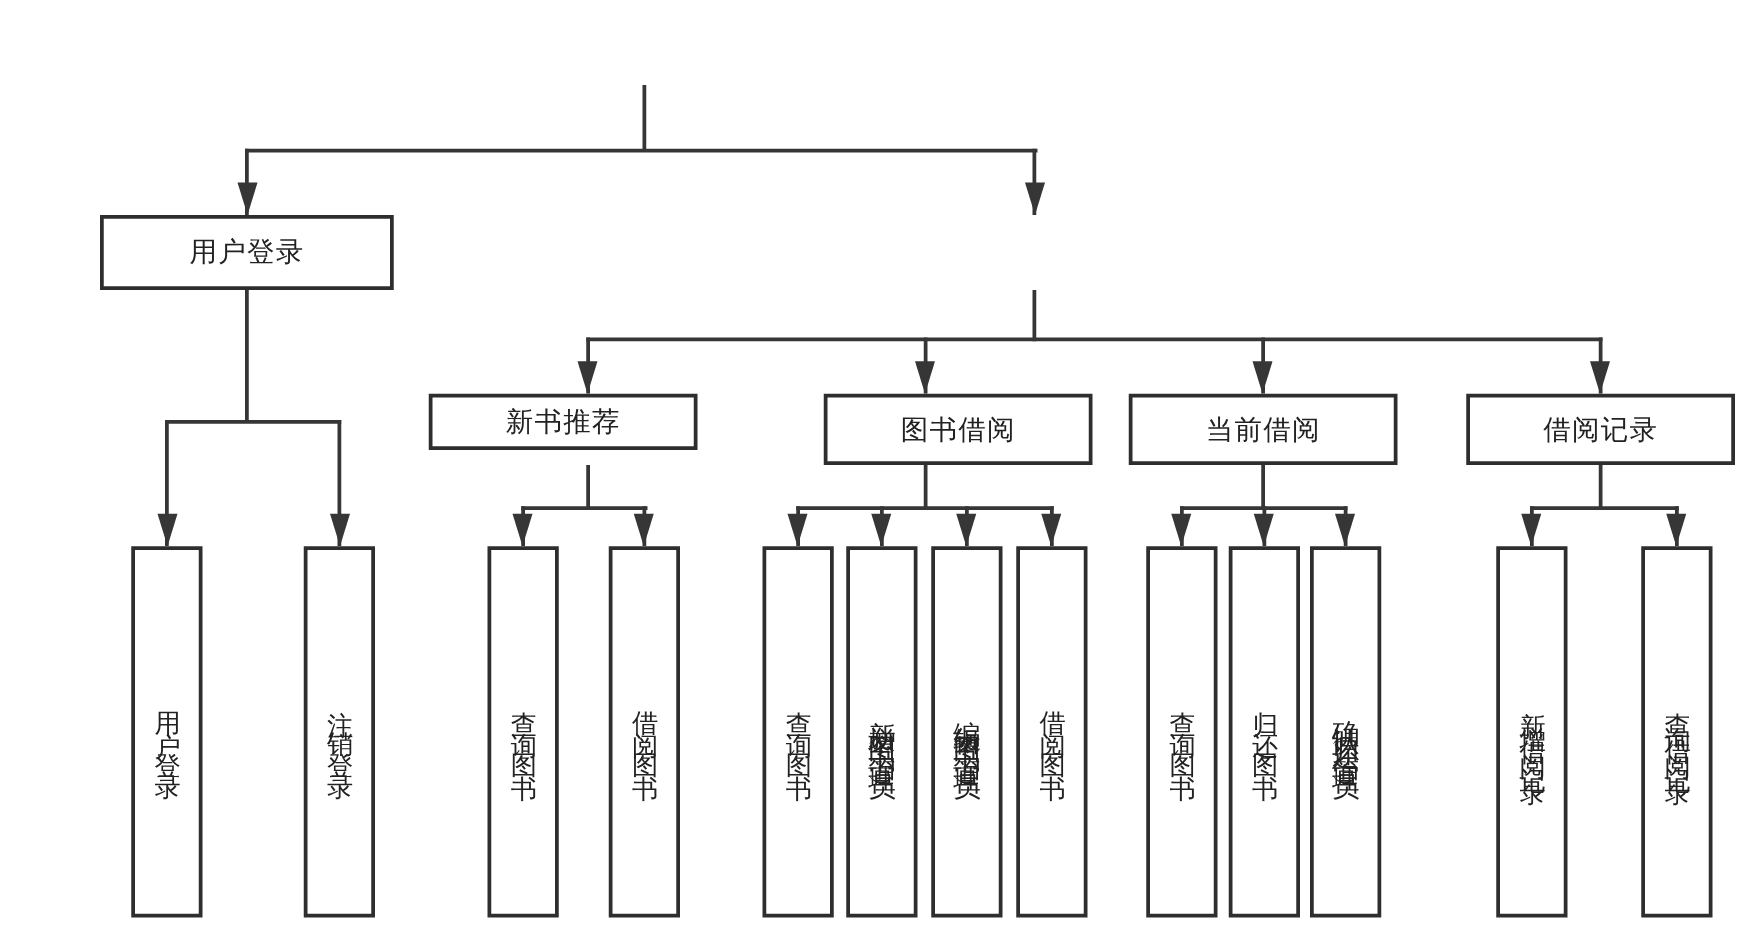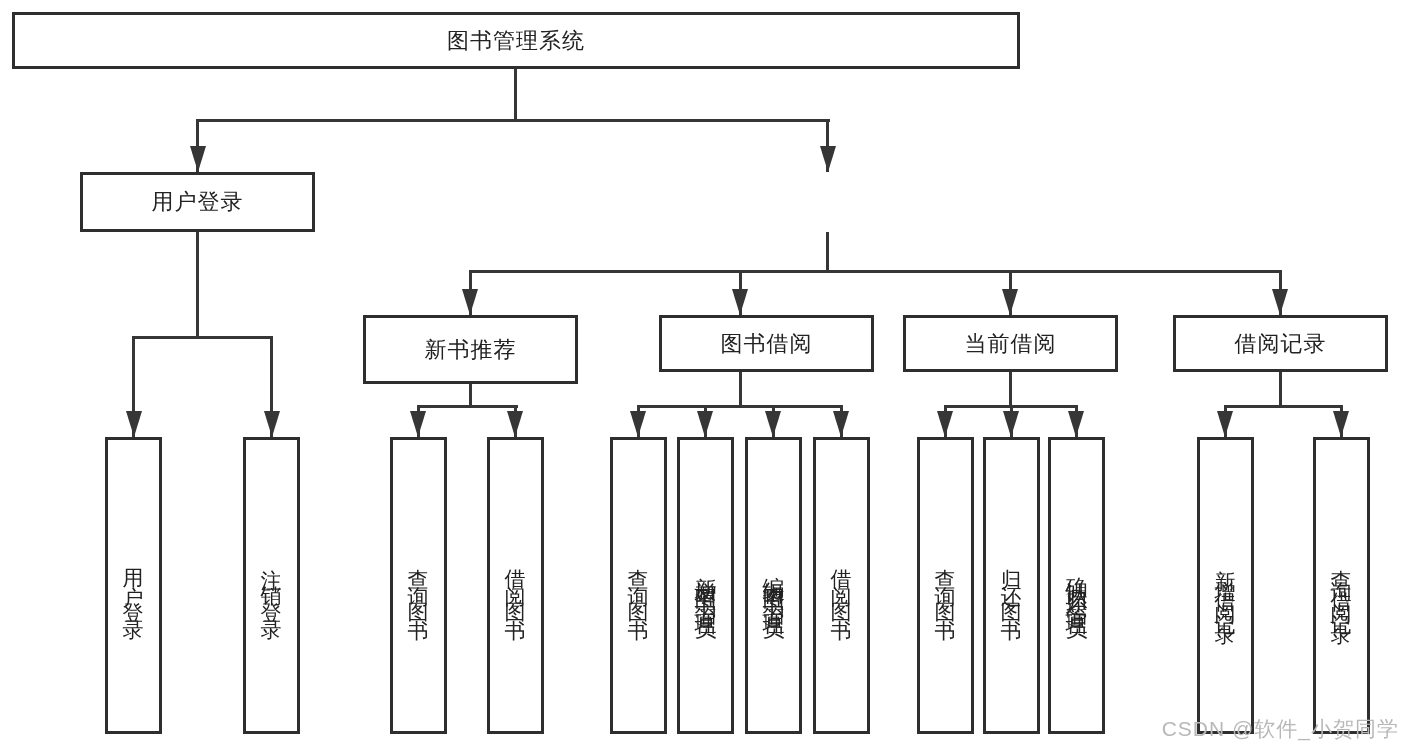--- a/index.html
+++ b/index.html
@@ -98,25 +98,24 @@
   <div class="arrow" style="left:1003px;top:411px"></div>
   <div class="arrow" style="left:1068px;top:411px"></div>
 
   <div class="vline" style="left:1279px;top:372px;width:3px;height:35px"></div>
   <div class="hline" style="left:1224px;top:405px;width:119px;height:3px"></div>
   <div class="vline" style="left:1224px;top:405px;width:3px;height:32px"></div>
   <div class="vline" style="left:1340px;top:405px;width:3px;height:32px"></div>
   <div class="arrow" style="left:1217px;top:411px"></div>
   <div class="arrow" style="left:1333px;top:411px"></div>
 
-  <div class="box h" style="left:12px;top:12px;width:1008px;height:57px">图书管理系统</div>
 
   <div class="box h" style="left:80px;top:172px;width:235px;height:60px">用户登录</div>
 
-  <div class="box h" style="left:363px;top:315px;width:215px;height:69px">新书推荐</div>
+  <div class="box h" style="left:343px;top:315px;width:215px;height:45px">新书推荐</div>
   <div class="box h" style="left:659px;top:315px;width:215px;height:57px">图书借阅</div>
   <div class="box h" style="left:903px;top:315px;width:215px;height:57px">当前借阅</div>
   <div class="box h" style="left:1173px;top:315px;width:215px;height:57px">借阅记录</div>
 
   <div class="box v ls4" style="left:105px;top:437px;width:57px;height:297px">用户登录</div>
   <div class="box v ls4" style="left:243px;top:437px;width:57px;height:297px">注销登录</div>
 
   <div class="box v ls4" style="left:390px;top:437px;width:57px;height:297px">查询图书</div>
   <div class="box v ls4" style="left:487px;top:437px;width:57px;height:297px">借阅图书</div>
 
@@ -125,15 +124,14 @@
   <div class="box v ls9" style="left:745px;top:437px;width:57px;height:297px">编辑图书（管理员）</div>
   <div class="box v ls4" style="left:813px;top:437px;width:57px;height:297px">借阅图书</div>
 
   <div class="box v ls4" style="left:917px;top:437px;width:57px;height:297px">查询图书</div>
   <div class="box v ls4" style="left:983px;top:437px;width:57px;height:297px">归还图书</div>
   <div class="box v ls9" style="left:1048px;top:437px;width:57px;height:297px">确认归还（管理员）</div>
 
   <div class="box v ls6" style="left:1197px;top:437px;width:57px;height:297px">新增借阅记录</div>
   <div class="box v ls6" style="left:1313px;top:437px;width:57px;height:297px">查询借阅记录</div>
 
-  <div class="watermark">CSDN @软件_小贺同学</div>
 
 </div>
 
 </body></html>

